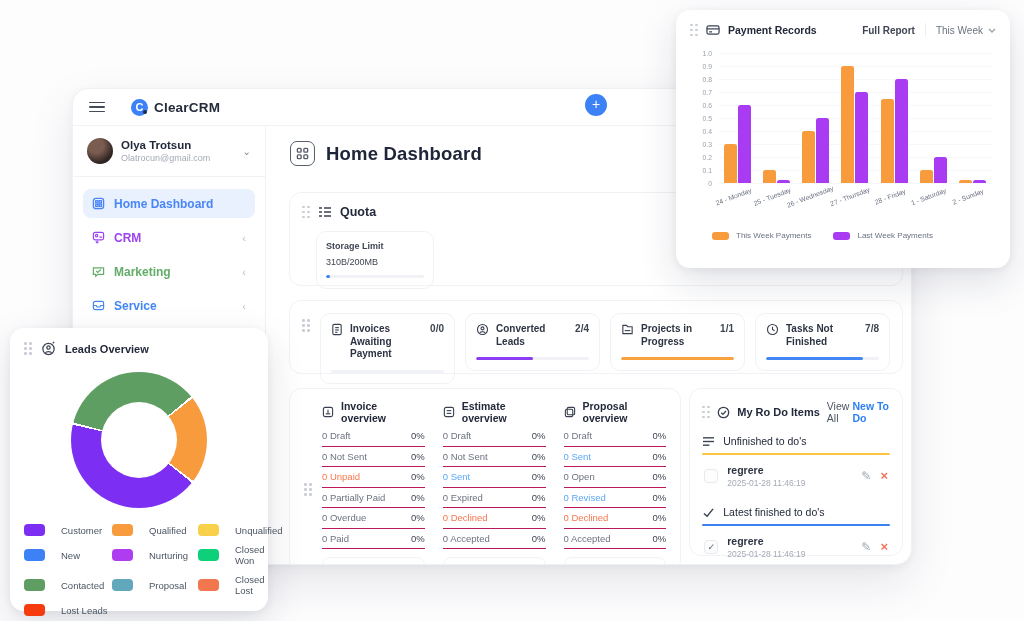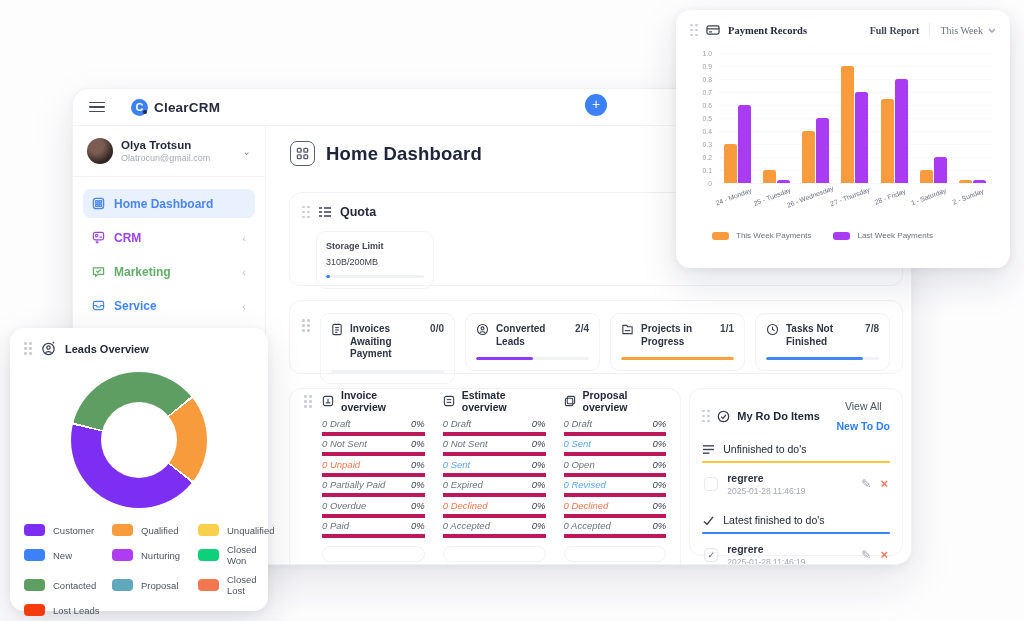--- a/index.html
+++ b/index.html
@@ -67,52 +67,52 @@
 
   #stats-section { margin-top:14px; padding:12px; display:flex; align-items:flex-start; gap:10px; height:74px; }
   .stat-card { flex:1; border:1px solid #f1f2f5; border-radius:10px; padding:9px 10px 10px; }
   .stat-top { display:flex; align-items:flex-start; gap:7px; }
   .stat-label { font-size:10px; font-weight:600; color:#2c3342; line-height:1.25; flex:1; }
   .stat-value { font-size:10px; color:#3f4553; font-weight:600; }
   .stat-track { height:3px; background:#f1f2f5; border-radius:2px; margin-top:9px; position:relative; overflow:hidden; }
   .stat-fill { position:absolute; left:0; top:0; bottom:0; border-radius:2px; }
 
   .bottom-row { margin-top:14px; display:flex; gap:8px; align-items:flex-start; }
-  #overview-section { flex:1.93; padding:0 14px 0; height:185px; display:flex; gap:10px; }
+  #overview-section { flex:1.93; padding:12px 14px 0; height:185px; display:flex; gap:10px;align-items:center; }
   #overview-section .drag-dots { margin-top:6px; }
   .ov-cols { flex:1; display:grid; grid-template-columns:1fr 1fr 1fr; gap:18px; }
   .ov-head { display:flex; align-items:center; gap:7px; margin-bottom:2px; }
   .ov-title { font-size:10.5px; font-weight:700; color:#23293a; }
-  .ov-row { display:flex; justify-content:space-between; align-items:center; height:20.5px; border-bottom:4px solid #be185d;font-style:italic; }
+  .ov-row { display:flex; justify-content:space-between; align-items:center; height:20.5px; border-bottom:1px solid #be185d; }
   .ov-label { font-size:9.5px; color:#6b7280; }
   .ov-val { font-size:9.5px; color:#3f4553; }
   .ov-more { height:16px; border:1px solid #f1f2f5; border-radius:9px; margin-top:8px; }
 
   #todo-section { flex:1; padding:11px 12px; height:168px; }
   .todo-head { display:flex; align-items:center; gap:7px; }
   .todo-title { font-size:11px; font-weight:700; color:#23293a; flex:0 0 auto; }
-  .todo-links { margin-left:auto; display:flex; gap:8px; align-items:center;flex-direction:column; }
+  .todo-links { margin-left:auto; display:flex; gap:0; align-items:center; }
   .view-all { font-size:10.5px; color:#4b5563; font-weight:500; cursor:pointer; }
   .new-todo { font-size:10.5px; color:#2f80f5; font-weight:700; cursor:pointer; }
   .todo-subhead { display:flex; align-items:center; gap:8px; margin-top:11px; }
   .todo-subtitle { font-size:10.5px; font-weight:400; color:#23293a; }
   .todo-underline { height:2px; border-radius:1px; margin-top:6px; }
   .todo-item { display:flex; align-items:center; gap:9px; padding:9px 2px 7px 2px; }
   .todo-check { width:14px; height:14px; border:1px solid #e7e9ee; border-radius:4px; background:#fdfdfe; font-size:9px; color:#565d6b; display:flex; align-items:center; justify-content:center; }
   .todo-texts { flex:1; }
   .todo-item-title { font-size:10.5px; font-weight:700; color:#2c3342; }
   .todo-item-date { font-size:8.5px; color:#a4aab5; margin-top:2px; }
   .todo-actions { display:flex; gap:9px; align-items:center; }
   .act-edit { font-size:12px; color:#9ca3af; cursor:pointer; }
   .act-del { font-size:13px; color:#f4735c; font-weight:700; cursor:pointer; line-height:10px; }
 
   
   #payment-card { position:absolute; left:676px; top:10px; width:334px; height:258px; background:#fff; border-radius:14px;
     box-shadow:0 14px 38px rgba(25,32,60,.13), 0 2px 8px rgba(25,32,60,.06); z-index:3; padding:13px 14px; }
-  .pay-head { display:flex; align-items:center; gap:8px;font-family:Liberation Serif, serif; }
+  .pay-head { display:flex; align-items:center; gap:8px; }
   .pay-title { font-size:10.5px; font-weight:700; color:#23293a; }
   .pay-right { margin-left:auto; display:flex; align-items:center; gap:10px; }
   .full-report { font-size:10px; color:#3f4553; font-weight:600; cursor:pointer; }
   .pay-sep { width:1px; height:14px; background:#eceef2; }
   .range-select { font-size:10px; color:#6b7280; display:flex; align-items:center; gap:5px; cursor:pointer; }
   .chart-wrap { position:relative; height:148px; margin-top:16px; }
   .ytick { position:absolute; left:0; width:22px; text-align:right; font-size:6.8px; color:#9aa1ad; transform:translateY(-50%); }
   .gridline { position:absolute; left:28px; right:4px; height:1px; background:#f7f8fa; }
   .bar-groups { position:absolute; left:28px; right:4px; top:0; bottom:18px; display:flex; align-items:flex-end; }
   .bar-group { flex:1; display:flex; align-items:flex-end; justify-content:center; gap:1px; height:100%; position:relative; }
@@ -127,21 +127,21 @@
 
   
   #leads-card { position:absolute; left:10px; top:328px; width:258px; height:283px; background:#fff; border-radius:14px;
     box-shadow:0 14px 38px rgba(25,32,60,.13), 0 2px 8px rgba(25,32,60,.06); z-index:4; padding:13px 14px; }
   .leads-head { display:flex; align-items:center; gap:9px; }
   .leads-title { font-size:11px; font-weight:700; color:#23293a; }
   .donut-wrap { display:flex; justify-content:center; margin-top:16px; }
   .donut { width:136px; height:136px; border-radius:50%; position:relative; }
   .donut::after { content:""; position:absolute; left:50%; top:50%; width:76px; height:76px; border-radius:50%; background:#fff; transform:translate(-50%,-50%); }
   .leads-legend { margin-top:16px; display:grid; grid-template-columns:86px 84px auto; row-gap:8px; column-gap:2px; }
-  .lead-leg-item { display:flex; align-items:center; gap:8px; }
+  .lead-leg-item { display:flex; align-items:center; gap:16px; }
   .lead-swatch { width:21px; height:12px; border-radius:4px; flex:0 0 auto; }
   .lead-label { font-size:9.5px; color:#4b5563; }
 </style>
 </head>
 <body>
 
 <div id="stage">
 
   <div id="main-window">
     <div class="topbar">

